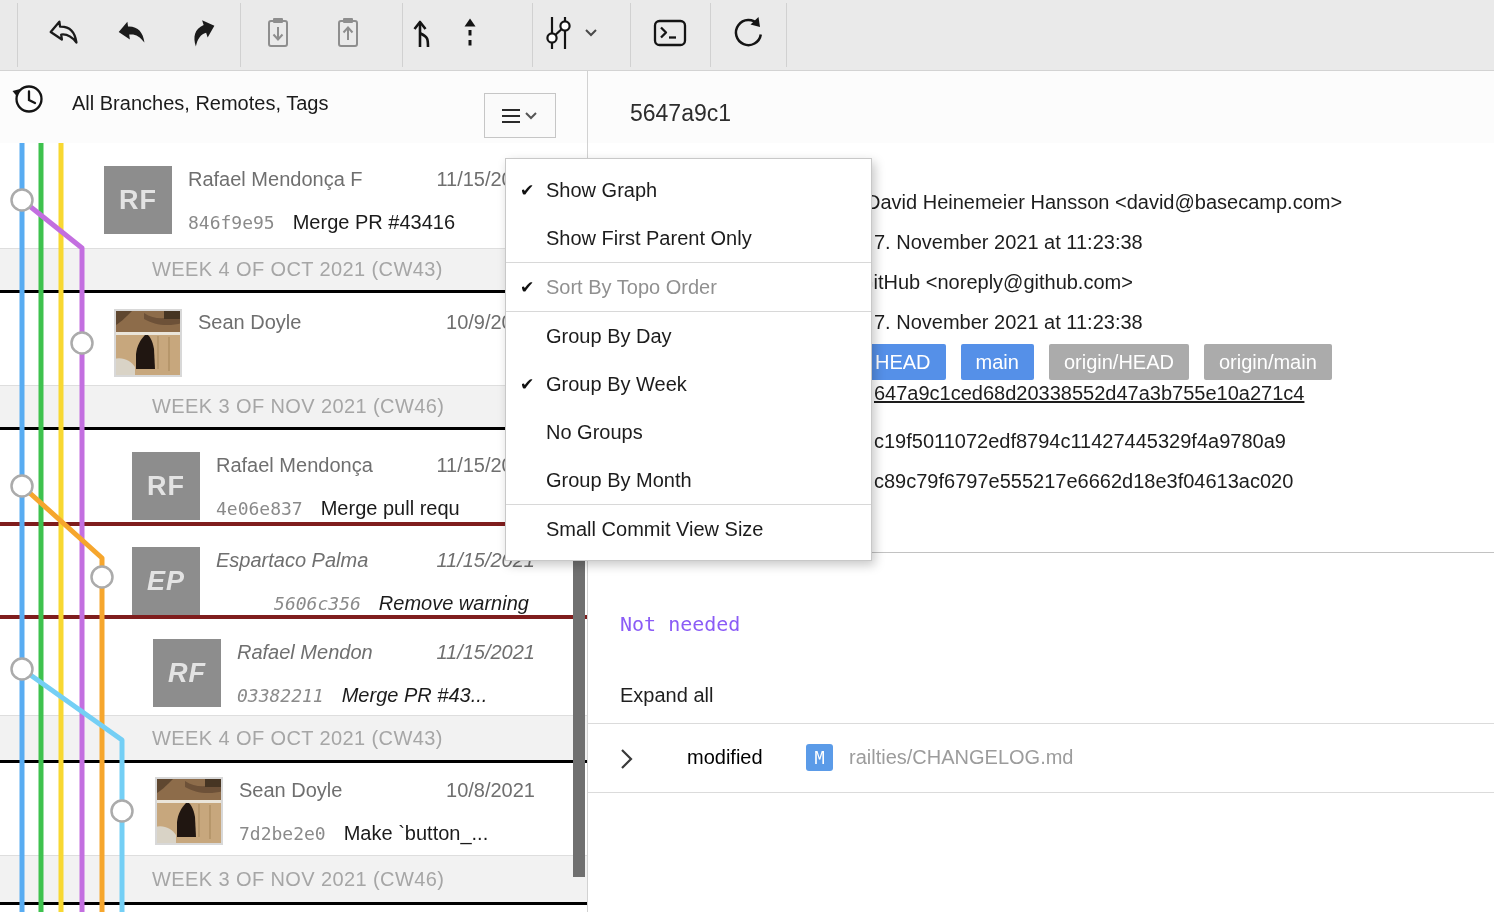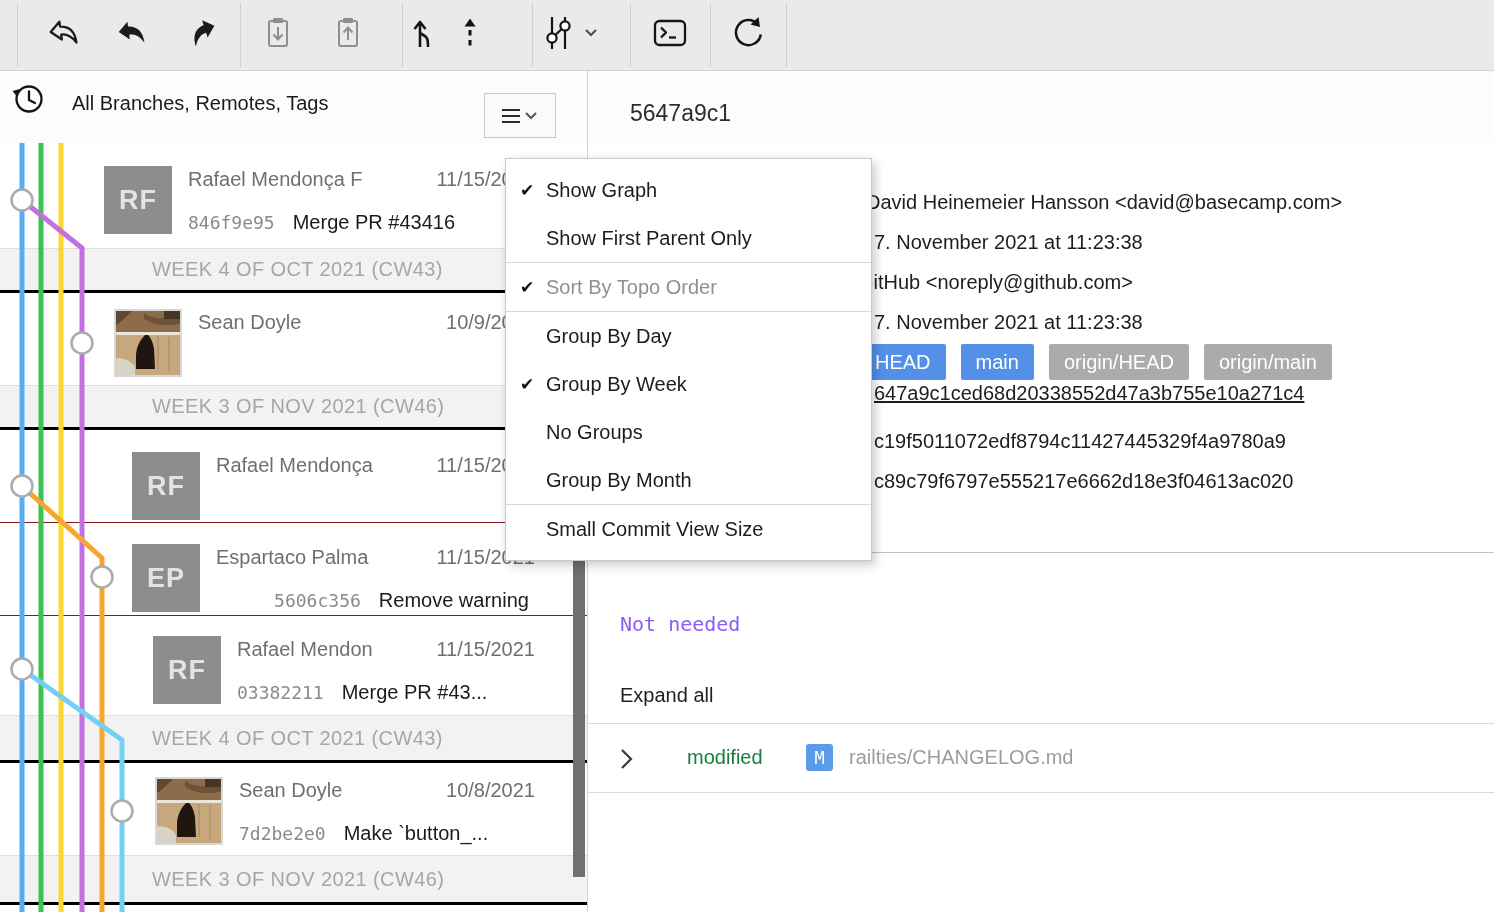--- a/index.html
+++ b/index.html
@@ -15,21 +15,21 @@
   
   .header{position:absolute;top:71px;left:0;width:100%;height:72px;background:#fcfcfc;border-bottom:1px solid #d2d2d2;}
   .hist-icon{position:absolute;left:9px;top:9px;width:38px;height:38px;}
   .filter-label{position:absolute;left:72px;top:21px;font-size:20px;color:#1b1b1b;}
   .menu-btn{position:absolute;left:484px;top:22px;width:72px;height:45px;background:#fafafa;border:1px solid #c6c6c6;display:flex;align-items:center;justify-content:center;cursor:pointer;box-sizing:border-box;}
   .commit-id{position:absolute;left:630px;top:29px;font-size:23px;font-weight:500;color:#2d2d2d;}
   .vdivider{position:absolute;left:587px;top:71px;width:1px;height:841px;background:#d2d2d2;z-index:5;}
   
   .list{position:absolute;left:0;top:143px;width:587px;height:769px;background:#fff;}
   .crow{position:absolute;left:0;right:0;background:#fff;box-sizing:border-box;}
-  .crow.bt{border-top:1px solid #7f1d1d;}
+  .crow.bt{border-top:4px solid #7f1d1d;font-style:italic;}
   .sep{position:absolute;left:0;right:0;background:#f2f2f2;border-top:1px solid #dedede;border-bottom:3px solid #000000;box-sizing:border-box;display:flex;align-items:center;}
   .sep span{margin-left:152px;font-size:20px;color:#a6a6a6;letter-spacing:.4px;}
   .avatar{position:absolute;width:68px;height:68px;display:flex;align-items:center;justify-content:center;}
   .avatar.init{background:#8d8d8d;color:#e3e3e3;font-size:27px;font-weight:600;letter-spacing:1px;}
   .crow-line1{position:absolute;right:52px;display:flex;justify-content:space-between;font-size:20px;color:#6f6f6f;height:24px;line-height:24px;}
   .crow-line2{position:absolute;right:0;height:26px;line-height:26px;white-space:nowrap;overflow:hidden;}
   .crow-hash{font-family:"DejaVu Sans Mono","Liberation Mono",monospace;font-size:18px;color:#8a8a8a;margin-right:18px;}
   .crow-msg{font-size:20px;color:#1b1b1b;}
   .graph-svg{position:absolute;left:0;top:0;pointer-events:none;z-index:3;}
   .scrollbar{position:absolute;left:573px;top:412px;width:12px;height:322px;background:#707070;z-index:4;}
@@ -37,21 +37,21 @@
   .details{position:absolute;left:588px;top:143px;width:906px;height:769px;background:#fff;}
   .dval{position:absolute;font-size:20px;color:#1d1d1d;white-space:nowrap;height:24px;line-height:24px;}
   .refs{position:absolute;display:flex;gap:15px;height:36px;}
   .ref-badge{height:36px;line-height:36px;padding:0 15px;border-radius:2px;color:#fff;font-size:20px;cursor:pointer;}
   .dhash{position:absolute;font-size:20px;color:#1d1d1d;white-space:nowrap;}
   .hdiv{position:absolute;left:0;right:0;height:1px;background:#c2c2c2;}
   .cmsg{position:absolute;font-family:"DejaVu Sans Mono","Liberation Mono",monospace;font-size:20px;color:#8b5cf6;}
   .expand{position:absolute;font-size:20px;color:#1f1f1f;cursor:pointer;}
   .filerow{position:absolute;left:0;right:0;border-top:1px solid #dbdbdb;border-bottom:1px solid #dbdbdb;background:#fff;cursor:pointer;}
   .fchev{position:absolute;left:32px;top:24px;}
-  .fstatus{position:absolute;left:99px;top:22px;font-size:20px;color:#15803d;text-align:center;}
+  .fstatus{position:absolute;left:99px;top:22px;font-size:20px;color:#000000;text-align:center;}
   .fbadge{position:absolute;left:218px;top:20px;width:27px;height:27px;border-radius:3px;color:#fff;font-size:17px;display:flex;align-items:center;justify-content:center;font-family:"DejaVu Sans Mono","Liberation Mono",monospace;}
   .fpath{position:absolute;left:261px;top:22px;font-size:20px;color:#9c9c9c;}
   
   .menu{position:absolute;left:505px;top:158px;width:367px;background:#fff;border:1px solid #c8c8c8;box-shadow:3px 4px 10px rgba(0,0,0,.22);z-index:100;box-sizing:border-box;padding:7px 0;}
   .mitem{height:48px;display:flex;align-items:center;font-size:20px;color:#1c1c1c;cursor:pointer;}
   .mitem.dim{color:#909090;}
   .mcheck{width:26px;margin-left:14px;font-size:17px;color:#111;}
   .mdiv{height:1px;background:#d8d8d8;}
 </style>
 </head>
@@ -190,20 +190,21 @@
     </div>
     <div class="sep" style="top: 242px; height: 45px;">
       <span>WEEK 3 OF NOV 2021 (CW46)</span>
     </div>
     <div class="crow" style="top: 287px; height: 92px;">
       <div class="avatar init" style="left: 132px; top: 22px;">RF</div>
       <div class="crow-line1" style="left: 216px; top: 23px;">
         <span>Rafael Mendonça</span>
         <span>11/15/2021</span>
       </div>
+      <div class="crow-line2" style="left: 216px; top: 65px;"><span class="crow-hash">4e06e837</span><span class="crow-msg">Merge pull requ</span></div>
     </div>
     <div class="crow bt" style="top: 379px; height: 93px;">
       <div class="avatar init" style="left: 132px; top: 21px;">EP</div>
       <div class="crow-line1" style="left: 216px; top: 22px;">
         <span>Espartaco Palma</span>
         <span>11/15/2021</span>
       </div>
       <div class="crow-line2" style="left: 216px; top: 64px; text-align: center;"><span class="crow-hash">5606c356</span><span class="crow-msg">Remove warning</span></div>
     </div>
     <div class="crow bt" style="top: 472px; height: 100px;">

